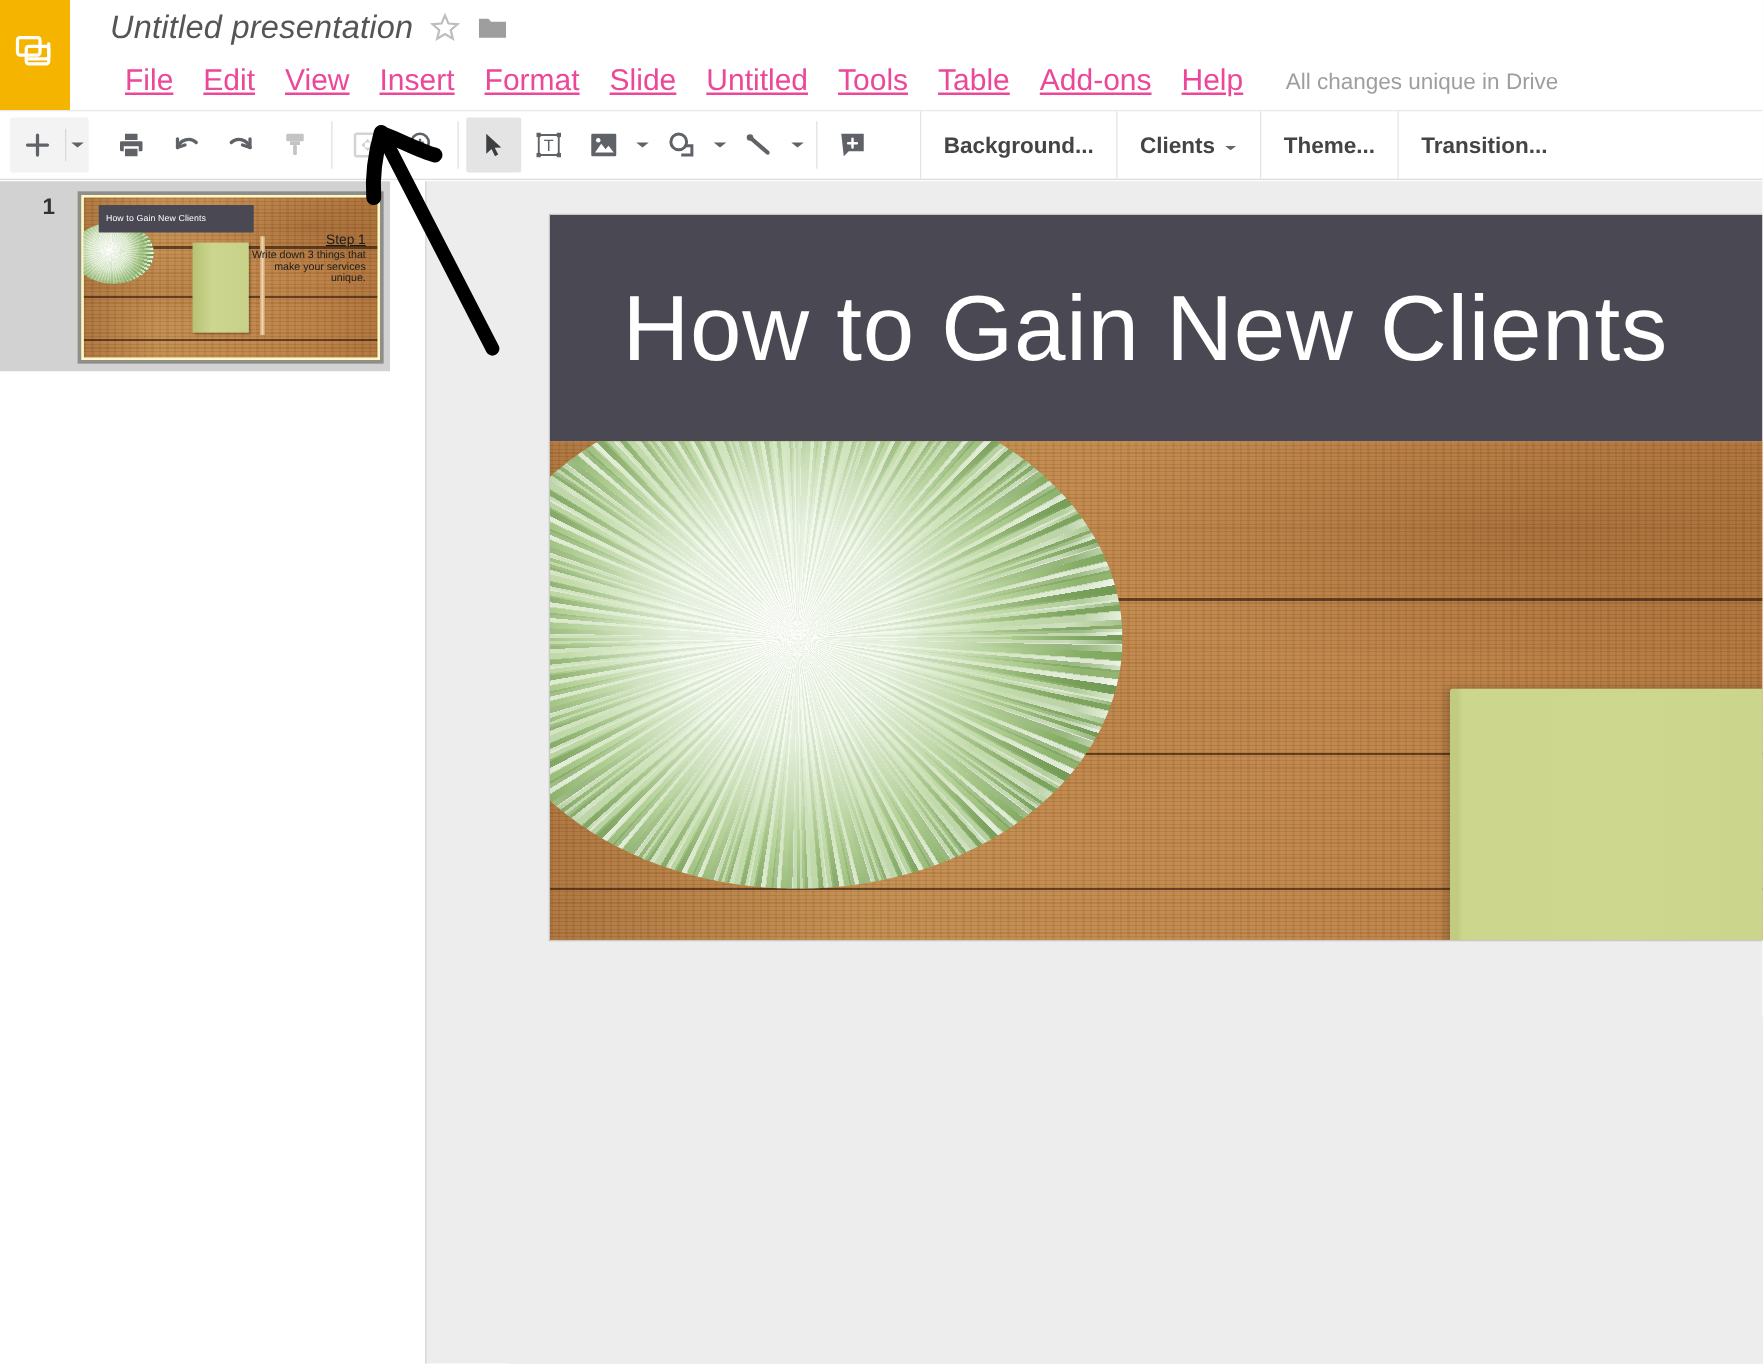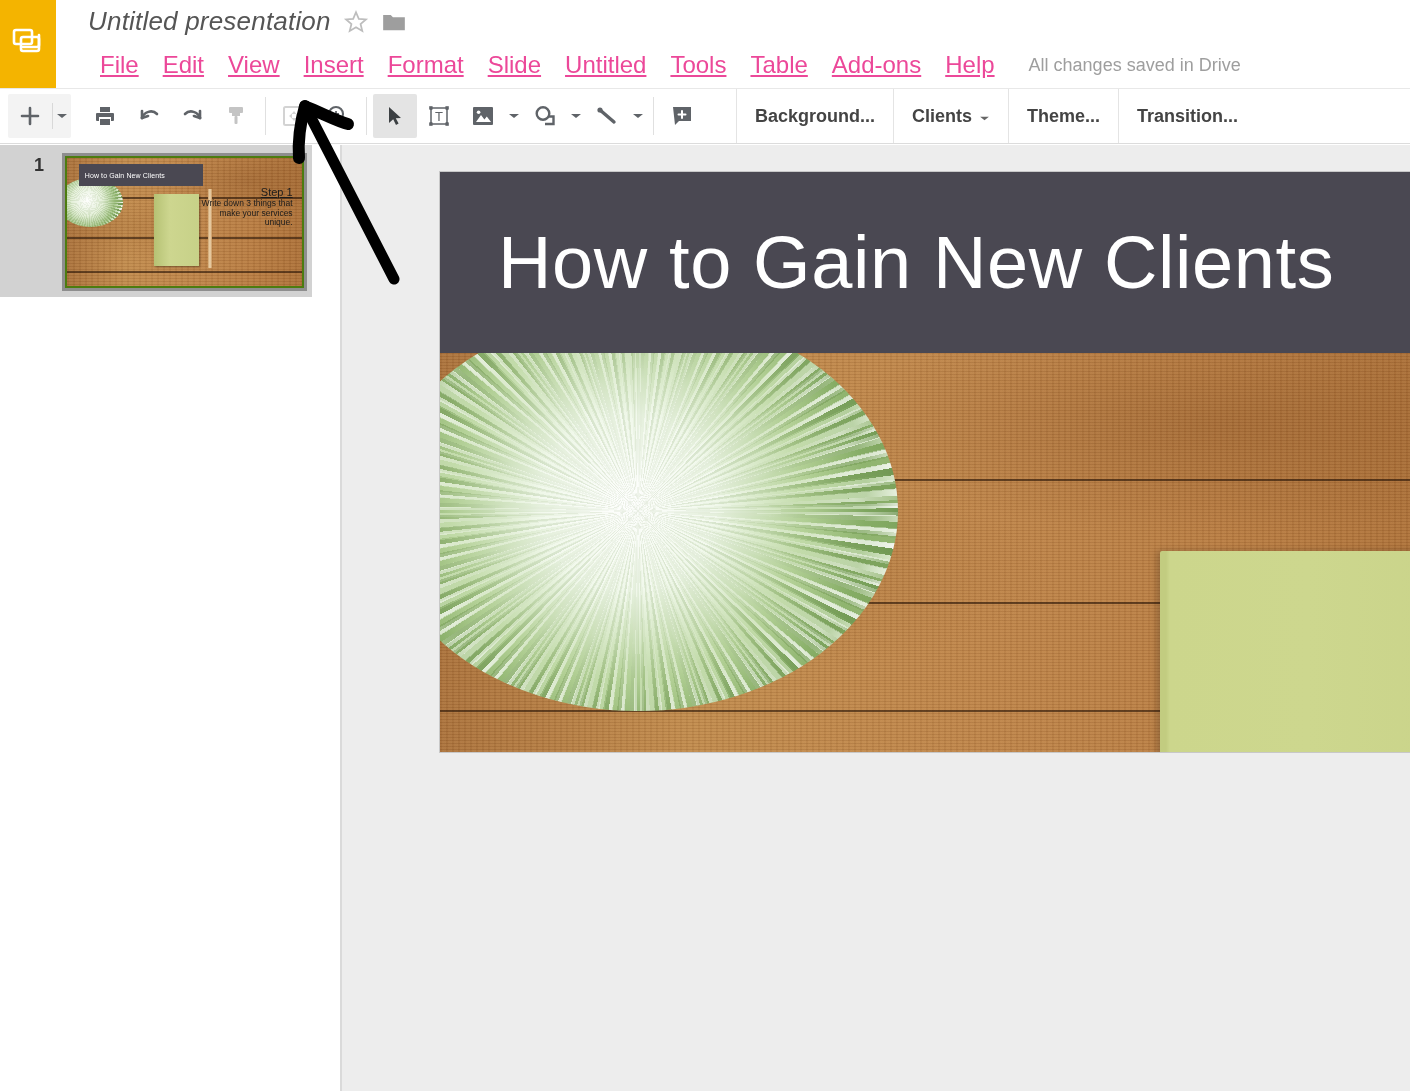--- a/index.html
+++ b/index.html
@@ -78,21 +78,21 @@
   .thumb-row {
     position: absolute; left: 0; top: 0; width: 312px; height: 152px;
     background: #d2d2d2; display: flex; align-items: flex-start;
   }
   .thumb-num {
     width: 56px; text-align: right; padding-right: 12px; padding-top: 10px;
     font-size: 18px; font-weight: bold; color: #333;
   }
   .thumb-frame {
     position: absolute; left: 62px; top: 8px; width: 245px; height: 138px;
-    border: 3px solid #8e8e8e; background: #4d7c0f; padding: 2px;
+    border: 3px solid #8e8e8e; background: #fef9c3; padding: 2px;
   }
   .thumb-slide { position: relative; width: 100%; height: 100%; overflow: hidden; }
 
   
   .wood {
     position: absolute; inset: 0;
     background-color: #b87b41;
     background-image:
       
       linear-gradient(to bottom, rgba(0,0,0,0) 0, rgba(0,0,0,0) calc(32% - 2px), rgba(40,20,6,.62) calc(32% - 2px), rgba(40,20,6,.62) 32%, rgba(0,0,0,0) 32%),
@@ -226,21 +226,21 @@
       <div class="menu-item">Edit</div>
       <div class="menu-item">View</div>
       <div class="menu-item">Insert</div>
       <div class="menu-item">Format</div>
       <div class="menu-item">Slide</div>
       <div class="menu-item">Untitled</div>
       <div class="menu-item">Tools</div>
       <div class="menu-item">Table</div>
       <div class="menu-item">Add-ons</div>
       <div class="menu-item">Help</div>
-      <div class="save-state">All changes saved in Drive</div>
+      <div class="save-state">All changes unique in Drive</div>
     </div>
   </div>
 
   <div class="toolbar">
 
     <div class="tb-group">
       <div class="plus-combo">
         <div class="tb-btn">
           <span>
             <svg width="22" height="22" viewBox="0 0 22 22">

